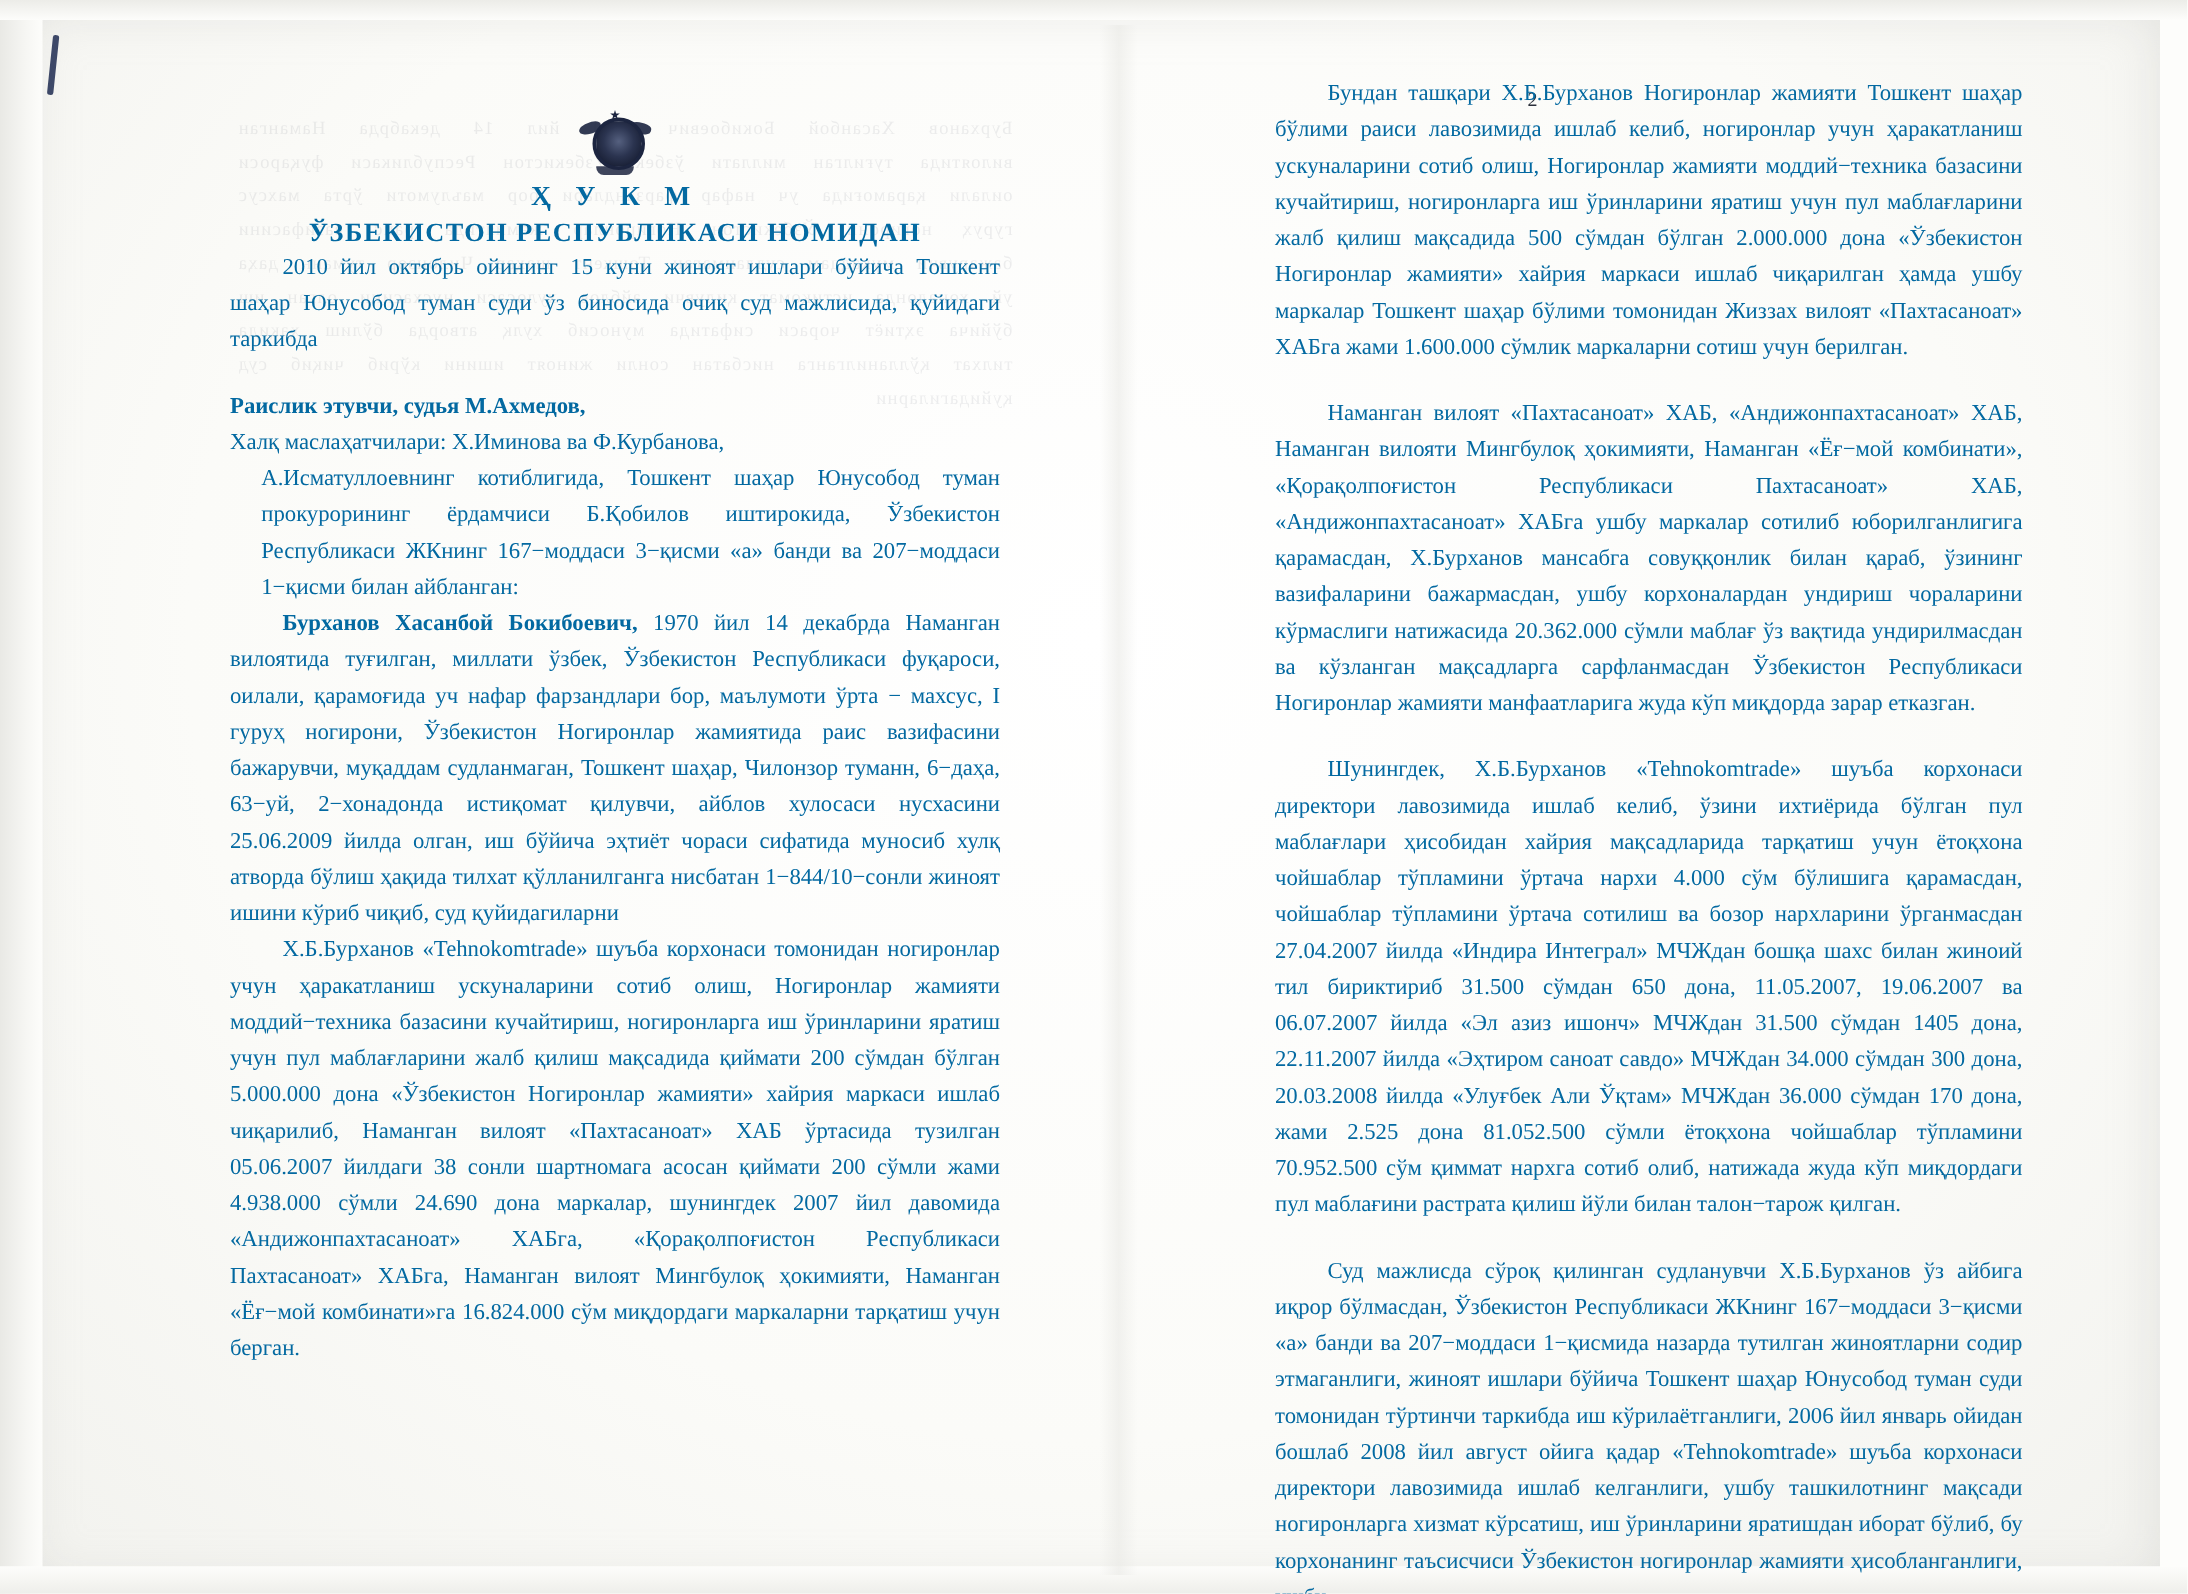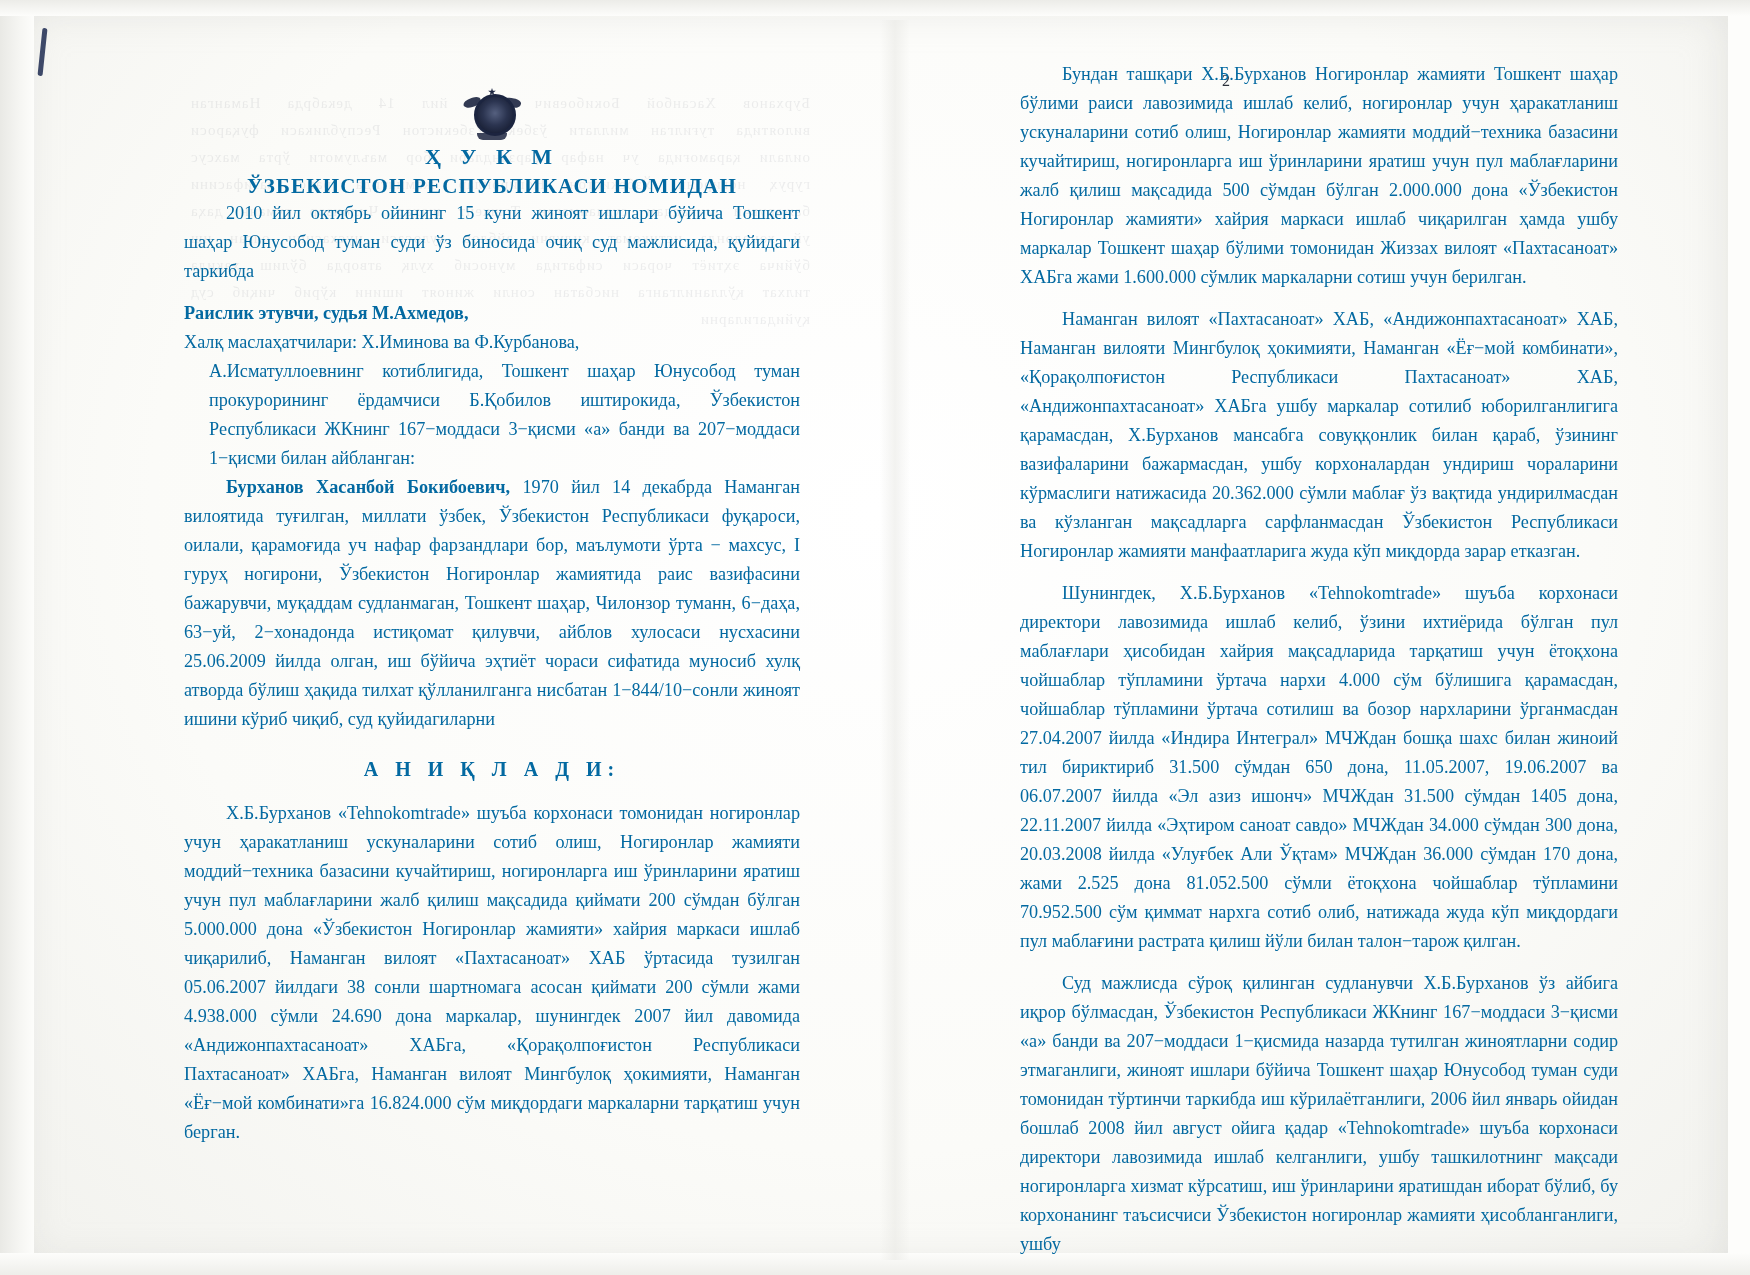--- a/index.html
+++ b/index.html
@@ -161,21 +161,21 @@
   p {
     margin: 0;
     font-size: 18.2px;
     line-height: 29px;
     text-align: justify;
     text-justify: inter-word;
   }
   .indent { text-indent: 42px; }
   .tight { text-align: justify; margin-left: 25px; }
   .b { font-weight: bold; }
-  .gap-s { margin-top: 13px; }
+  .gap-s { margin-top: 24px; }
   .gap-m { }
 
   .center-head {
     text-align: center;
     font-size: 20px;
     font-weight: bold;
     letter-spacing: 6px;
     margin: 24px 0 18px 0;
   }
   .nojust { text-align: left; }
@@ -219,21 +219,20 @@
     <p class="indent gap-m">2010 йил октябрь ойининг 15 куни жиноят ишлари бўйича Тошкент шаҳар Юнусобод туман суди ўз биносида очиқ суд мажлисида, қуйидаги таркибда</p>
 
     <p class="b nojust gap-s">Раислик этувчи, судья М.Ахмедов,</p>
 
     <p class="nojust">Халқ маслаҳатчилари: Х.Иминова ва Ф.Курбанова,</p>
 
     <p class="tight">А.Исматуллоевнинг котиблигида, Тошкент шаҳар Юнусобод туман прокурорининг ёрдамчиси Б.Қобилов иштирокида, Ўзбекистон Республикаси ЖКнинг 167−моддаси 3−қисми «а» банди ва 207−моддаси 1−қисми билан айбланган:</p>
 
     <p class="indent gap-m"><span class="b">Бурханов Хасанбой Бокибоевич,</span><span> 1970 йил 14 декабрда Наманган вилоятида туғилган, миллати ўзбек, Ўзбекистон Республикаси фуқароси, оилали, қарамоғида уч нафар фарзандлари бор, маълумоти ўрта − махсус, I гуруҳ ногирони, Ўзбекистон Ногиронлар жамиятида раис вазифасини бажарувчи, муқаддам судланмаган, Тошкент шаҳар, Чилонзор туманн, 6−даҳа, 63−уй, 2−хонадонда истиқомат қилувчи, айблов хулосаси нусхасини 25.06.2009 йилда олган, иш бўйича эҳтиёт чораси сифатида муносиб хулқ атворда бўлиш ҳақида тилхат қўлланилганга нисбатан 1−844/10−сонли жиноят ишини кўриб чиқиб, суд қуйидагиларни</span></p>
 
-    <div class="center-head">А Н И Қ Л А Д И:</div>
 
     <p class="indent">Х.Б.Бурханов «Tehnokomtrade» шуъба корхонаси томонидан ногиронлар учун ҳаракатланиш ускуналарини сотиб олиш, Ногиронлар жамияти моддий−техника базасини кучайтириш, ногиронларга иш ўринларини яратиш учун пул маблағларини жалб қилиш мақсадида қиймати 200 сўмдан бўлган 5.000.000 дона «Ўзбекистон Ногиронлар жамияти» хайрия маркаси ишлаб чиқарилиб, Наманган вилоят «Пахтасаноат» ХАБ ўртасида тузилган 05.06.2007 йилдаги 38 сонли шартномага асосан қиймати 200 сўмли жами 4.938.000 сўмли 24.690 дона маркалар, шунингдек 2007 йил давомида «Андижонпахтасаноат» ХАБга, «Қорақолпоғистон Республикаси Пахтасаноат» ХАБга, Наманган вилоят Мингбулоқ ҳокимияти, Наманган «Ёғ−мой комбинати»га 16.824.000 сўм миқдордаги маркаларни тарқатиш учун берган.</p>
   </div>
 
   <div class="col col-right">
     <p class="indent">Бундан ташқари Х.Б.Бурханов Ногиронлар жамияти Тошкент шаҳар бўлими раиси лавозимида ишлаб келиб, ногиронлар учун ҳаракатланиш ускуналарини сотиб олиш, Ногиронлар жамияти моддий−техника базасини кучайтириш, ногиронларга иш ўринларини яратиш учун пул маблағларини жалб қилиш мақсадида 500 сўмдан бўлган 2.000.000 дона «Ўзбекистон Ногиронлар жамияти» хайрия маркаси ишлаб чиқарилган ҳамда ушбу маркалар Тошкент шаҳар бўлими томонидан Жиззах вилоят «Пахтасаноат» ХАБга жами 1.600.000 сўмлик маркаларни сотиш учун берилган.</p>
     <p class="indent gap-s">Наманган вилоят «Пахтасаноат» ХАБ, «Андижонпахтасаноат» ХАБ, Наманган вилояти Мингбулоқ ҳокимияти, Наманган «Ёғ−мой комбинати», «Қорақолпоғистон Республикаси Пахтасаноат» ХАБ, «Андижонпахтасаноат» ХАБга ушбу маркалар сотилиб юборилганлигига қарамасдан, Х.Бурханов мансабга совуққонлик билан қараб, ўзининг вазифаларини бажармасдан, ушбу корхоналардан ундириш чораларини кўрмаслиги натижасида 20.362.000 сўмли маблағ ўз вақтида ундирилмасдан ва кўзланган мақсадларга сарфланмасдан Ўзбекистон Республикаси Ногиронлар жамияти манфаатларига жуда кўп миқдорда зарар етказган.</p>
     <p class="indent gap-s">Шунингдек, Х.Б.Бурханов «Tehnokomtrade» шуъба корхонаси директори лавозимида ишлаб келиб, ўзини ихтиёрида бўлган пул маблағлари ҳисобидан хайрия мақсадларида тарқатиш учун ётоқхона чойшаблар тўпламини ўртача нархи 4.000 сўм бўлишига қарамасдан, чойшаблар тўпламини ўртача сотилиш ва бозор нархларини ўрганмасдан 27.04.2007 йилда «Индира Интеграл» МЧЖдан бошқа шахс билан жиноий тил бириктириб 31.500 сўмдан 650 дона, 11.05.2007, 19.06.2007 ва 06.07.2007 йилда «Эл азиз ишонч» МЧЖдан 31.500 сўмдан 1405 дона, 22.11.2007 йилда «Эҳтиром саноат савдо» МЧЖдан 34.000 сўмдан 300 дона, 20.03.2008 йилда «Улуғбек Али Ўқтам» МЧЖдан 36.000 сўмдан 170 дона, жами 2.525 дона 81.052.500 сўмли ётоқхона чойшаблар тўпламини 70.952.500 сўм қиммат нархга сотиб олиб, натижада жуда кўп миқдордаги пул маблағини растрата қилиш йўли билан талон−тарож қилган.</p>
     <p class="indent gap-s">Суд мажлисда сўроқ қилинган судланувчи Х.Б.Бурханов ўз айбига иқрор бўлмасдан, Ўзбекистон Республикаси ЖКнинг 167−моддаси 3−қисми «а» банди ва 207−моддаси 1−қисмида назарда тутилган жиноятларни содир этмаганлиги, жиноят ишлари бўйича Тошкент шаҳар Юнусобод туман суди томонидан тўртинчи таркибда иш кўрилаётганлиги, 2006 йил январь ойидан бошлаб 2008 йил август ойига қадар «Tehnokomtrade» шуъба корхонаси директори лавозимида ишлаб келганлиги, ушбу ташкилотнинг мақсади ногиронларга хизмат кўрсатиш, иш ўринларини яратишдан иборат бўлиб, бу корхонанинг таъсисчиси Ўзбекистон ногиронлар жамияти ҳисобланганлиги, ушбу</p>
   </div>

